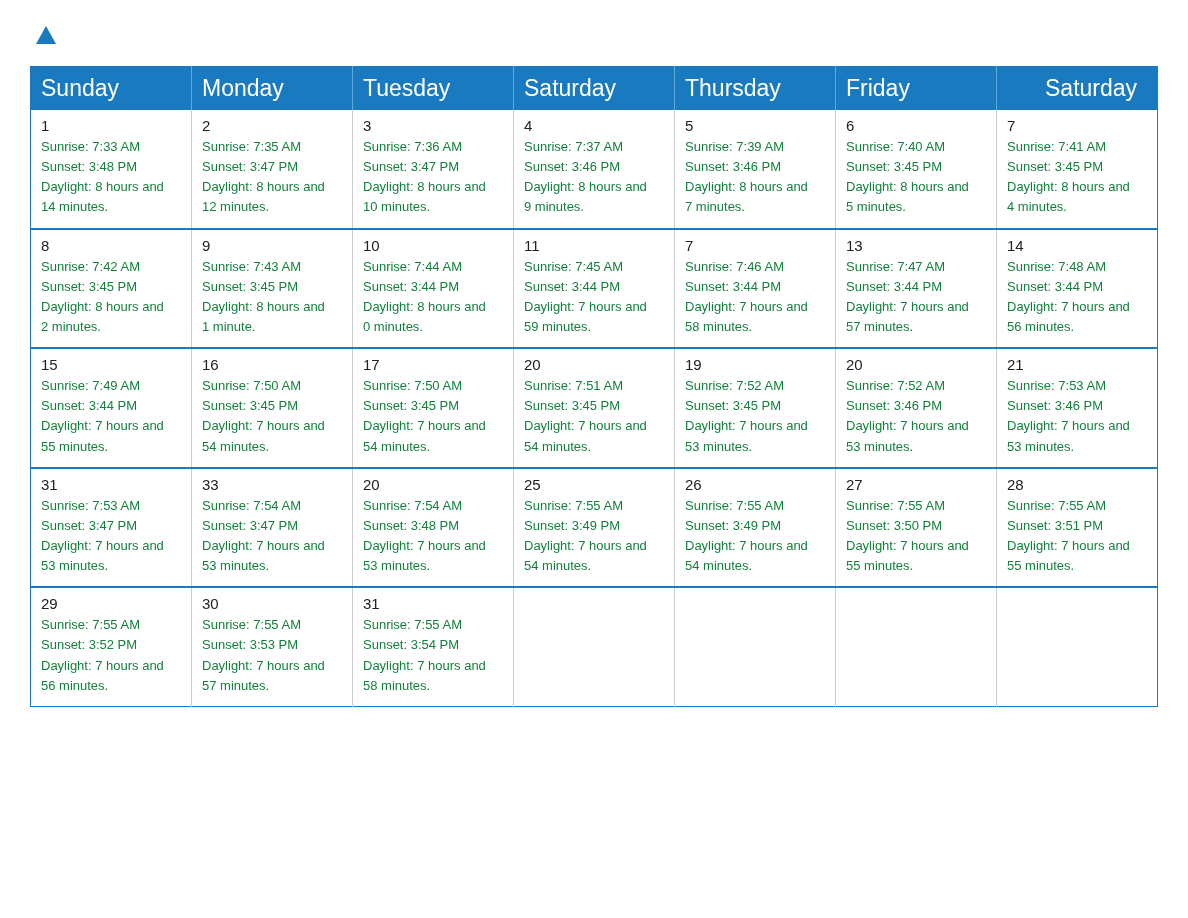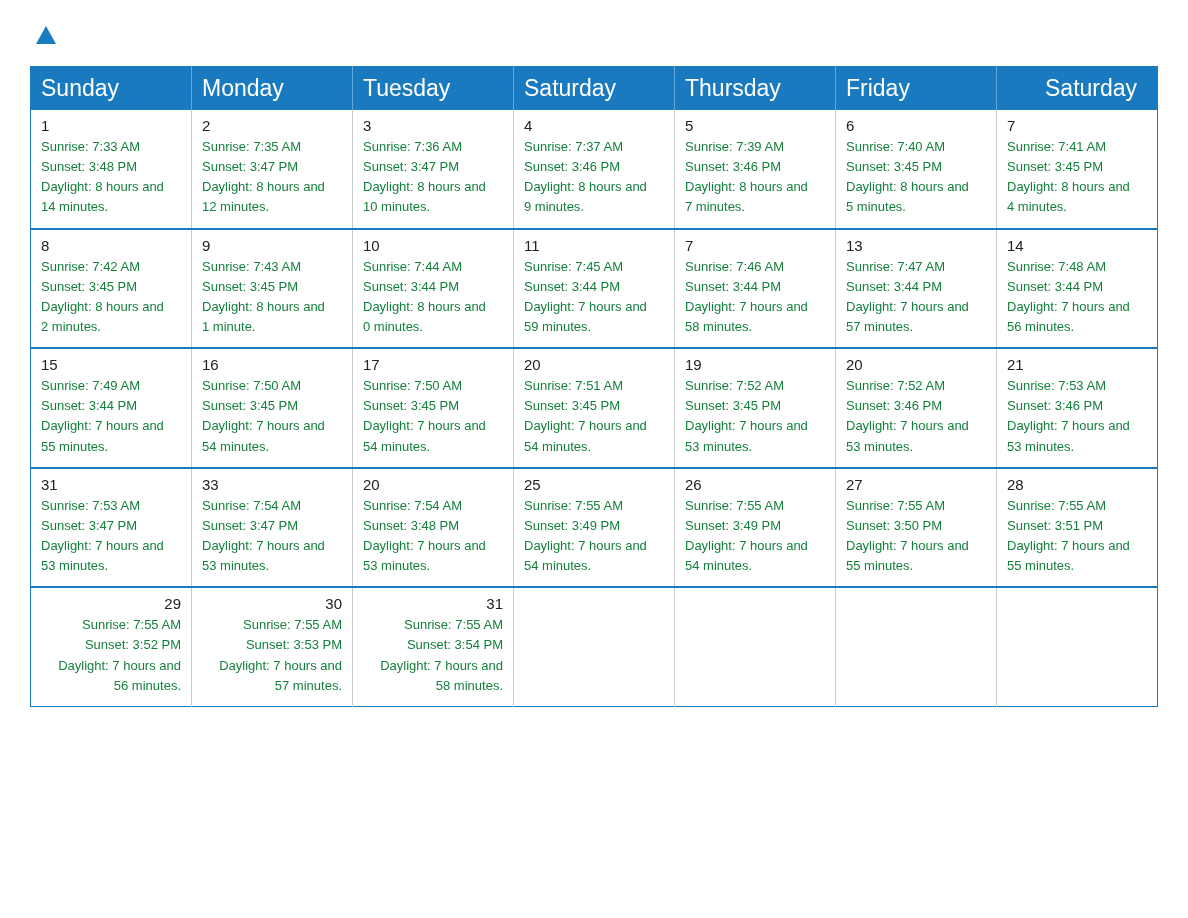--- a/index.html
+++ b/index.html
@@ -77,21 +77,20 @@
       width: 14.28%;
       font-size: 13.5px;
       color: #222;
       min-height: 100px;
     }
     .calendar td:last-child {
       border-right: none;
     }
     .calendar tr:last-child td {
       border-bottom: none;
-      text-align: right;
     }
     .day-number {
       font-size: 15px;
       font-weight: normal;
       color: #222;
       display: block;
       margin-bottom: 3px;
     }
     .day-info {
       font-size: 13px;

